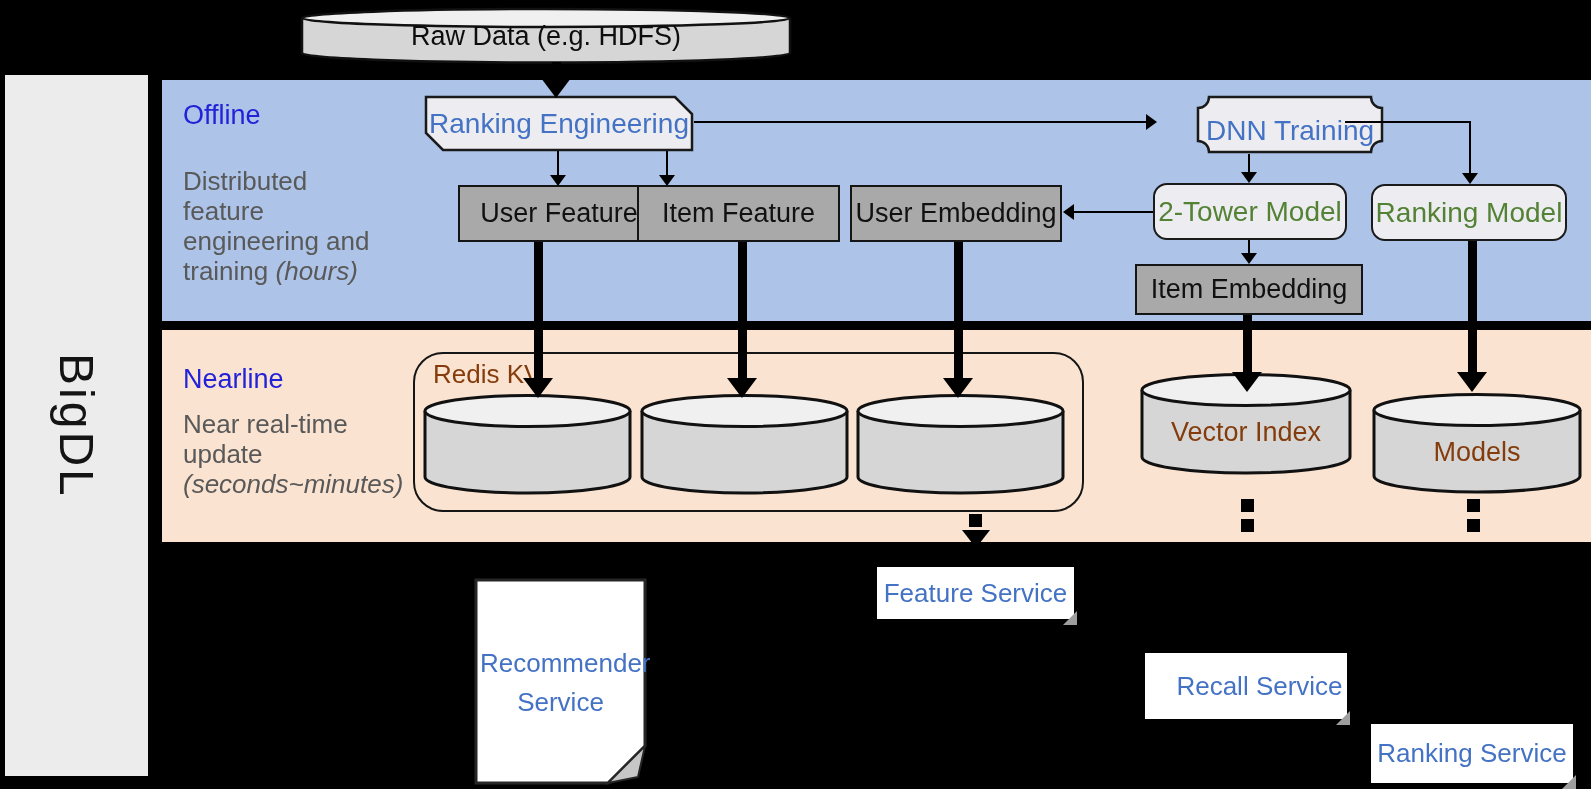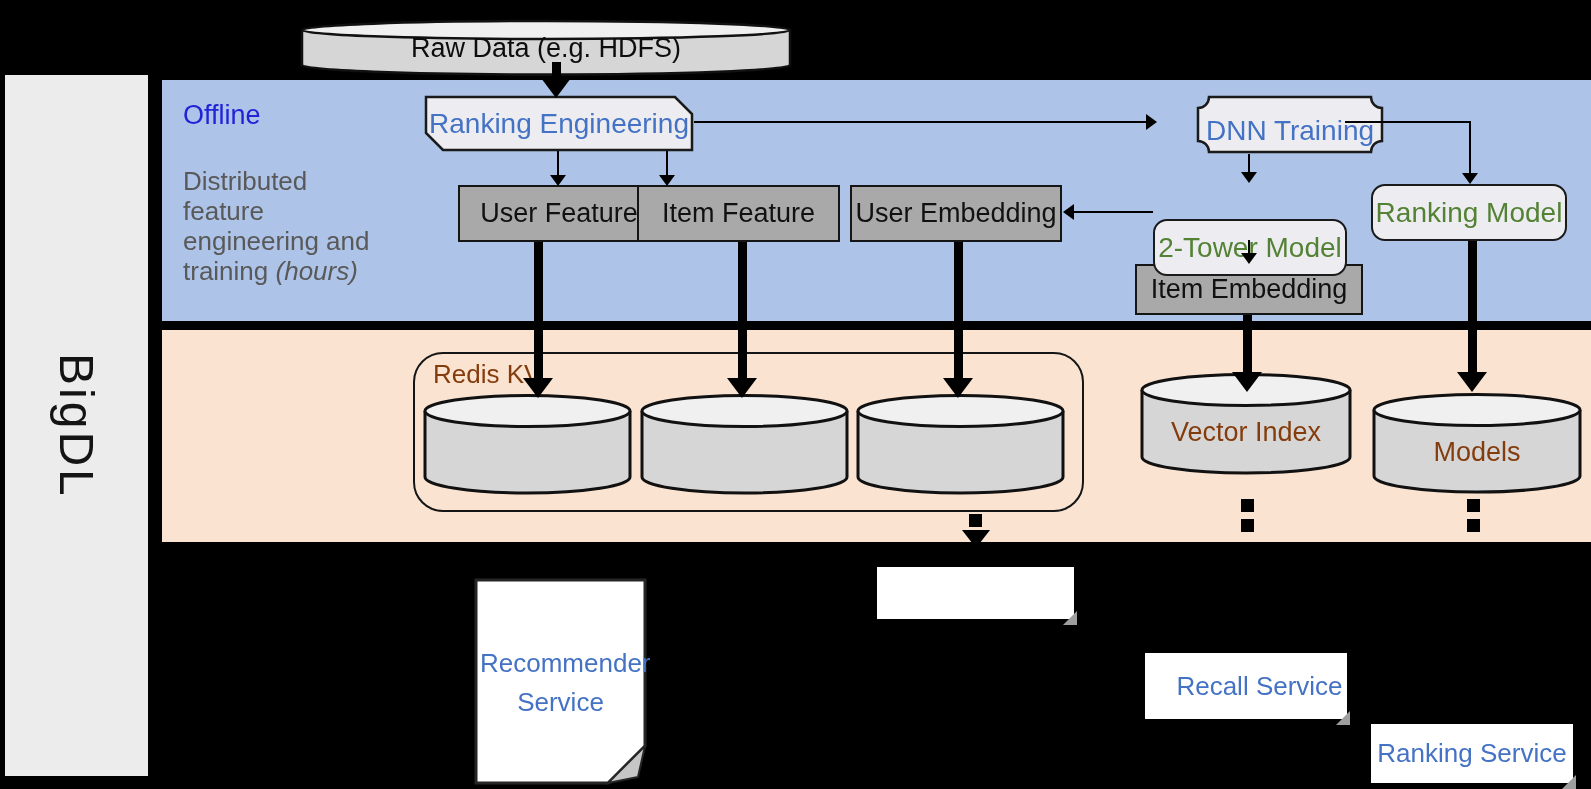--- a/index.html
+++ b/index.html
@@ -71,22 +71,29 @@
   <div class="abs band nearline"></div>
   <div class="abs band online"></div>
 
   <div class="abs" style="left:183px;top:100px;">
     <div class="bandtitle">Offline</div>
     <div class="banddesc" style="margin-top:35px;">
       <span>Distributed feature engineering and training</span>
       <i>(hours)</i>
     </div>
   </div>
-
-  <div class="abs" style="left:300px;top:19px;width:492px;height:58px;">
+  <div class="abs" style="left:183px;top:364px;">
+    <div class="bandtitle">Nearline</div>
+    <div class="banddesc" style="margin-top:14px;">
+      <span>Near real-time update</span>
+      <i>(seconds~minutes)</i>
+    </div>
+  </div>
+
+  <div class="abs" style="left:300px;top:7px;width:492px;height:58px;">
     <svg width="492" height="58" viewBox="0 0 492 58">
       <path d="M2,11 V46 A244,9.5 0 0 0 490,46 V11" style="fill:var(--cylinder-body);stroke:#111;stroke-width:2.5"></path>
       <ellipse cx="246" cy="11" rx="244" ry="9" style="fill:var(--cylinder-top);stroke:#111;stroke-width:2.5"></ellipse>
     </svg>
     <div class="abs" style="left:0;top:14px;width:100%;text-align:center;font-size:27px;color:#0d0d0d;">Raw Data (e.g. HDFS)</div>
   </div>
 
   <div class="abs" style="left:424px;top:95px;width:270px;height:57px;">
     <svg width="270" height="57" viewBox="0 0 270 57">
       <path d="M2,2 H251 L268,19 V55 H19 L2,38 Z" style="fill:var(--light-box-fill);stroke:#1a1a1a;stroke-width:2.5"></path>
@@ -99,21 +106,21 @@
       <path d="M13,2 H175 A11,11 0 0 0 186,13 V46 A11,11 0 0 0 175,57 H13 A11,11 0 0 0 2,46 V13 A11,11 0 0 0 13,2 Z" style="fill:var(--light-box-fill);stroke:#1a1a1a;stroke-width:2.5"></path>
     </svg>
     <div class="abs shape-label" style="left:0;top:0;width:100%;height:100%;">DNN Training</div>
   </div>
 
   <div class="abs node graybox" style="left:425px;top:185px;width:202px;height:57px;margin-left:33px;">User Feature</div>
   <div class="abs node graybox" style="left:637px;top:185px;width:203px;height:57px;">Item Feature</div>
   <div class="abs node graybox" style="left:850px;top:185px;width:212px;height:57px;">User Embedding</div>
   <div class="abs node graybox" style="left:1135px;top:264px;width:228px;height:51px;">Item Embedding</div>
 
-  <div class="abs node roundbox" style="left:1153px;top:183px;width:194px;height:57px;margin-top:36px;">2-Tower Model</div>
+  <div class="abs node roundbox" style="left:1153px;top:183px;width:194px;height:57px;">2-Tower Model</div>
   <div class="abs node roundbox" style="left:1371px;top:184px;width:196px;height:57px;">Ranking Model</div>
 
   <div class="abs rediswrap"></div>
   <div class="abs redislabel">Redis KV</div>
   <div class="abs" style="left:423px;top:393px;">
     <svg width="209" height="104" viewBox="0 0 209 104">
       <path d="M2,18 V84 A102.5,16 0 0 0 207,84 V18" style="fill:var(--cylinder-body);stroke:#111;stroke-width:3"></path>
       <ellipse cx="104.5" cy="18" rx="102.5" ry="15.5" style="fill:var(--cylinder-top);stroke:#111;stroke-width:3"></ellipse>
     </svg>
   </div>
@@ -184,20 +191,21 @@
 
   <div class="abs" style="left:474px;top:578px;width:173px;height:207px;">
     <svg width="173" height="207" viewBox="0 0 173 207">
       <path d="M2,2 H171 V168 L134,205 H2 Z" style="fill:var(--white-box-fill);stroke:#262626;stroke-width:3"></path>
       <path d="M171,168 L134,205 L164,199 Z" style="fill:#C6C6C6;stroke:#262626;stroke-width:2"></path>
     </svg>
     <div class="abs" style="left:6px;top:66px;width:161px;text-align:center;font-size:26px;line-height:1.5;color:var(--node-text-blue);">Recommender Service</div>
   </div>
 
   <div class="abs node svc" style="left:877px;top:567px;width:197px;height:52px;">
+    <span>Feature Service</span>
     <span class="abs fold"></span>
   </div>
   <div class="abs node svc" style="left:1145px;top:653px;width:202px;height:66px;padding-left:27px;">
     <span>Recall Service</span>
     <span class="abs fold"></span>
   </div>
   <div class="abs node svc" style="left:1371px;top:724px;width:202px;height:59px;">
     <span>Ranking Service</span>
     <span class="abs fold"></span>
   </div>

